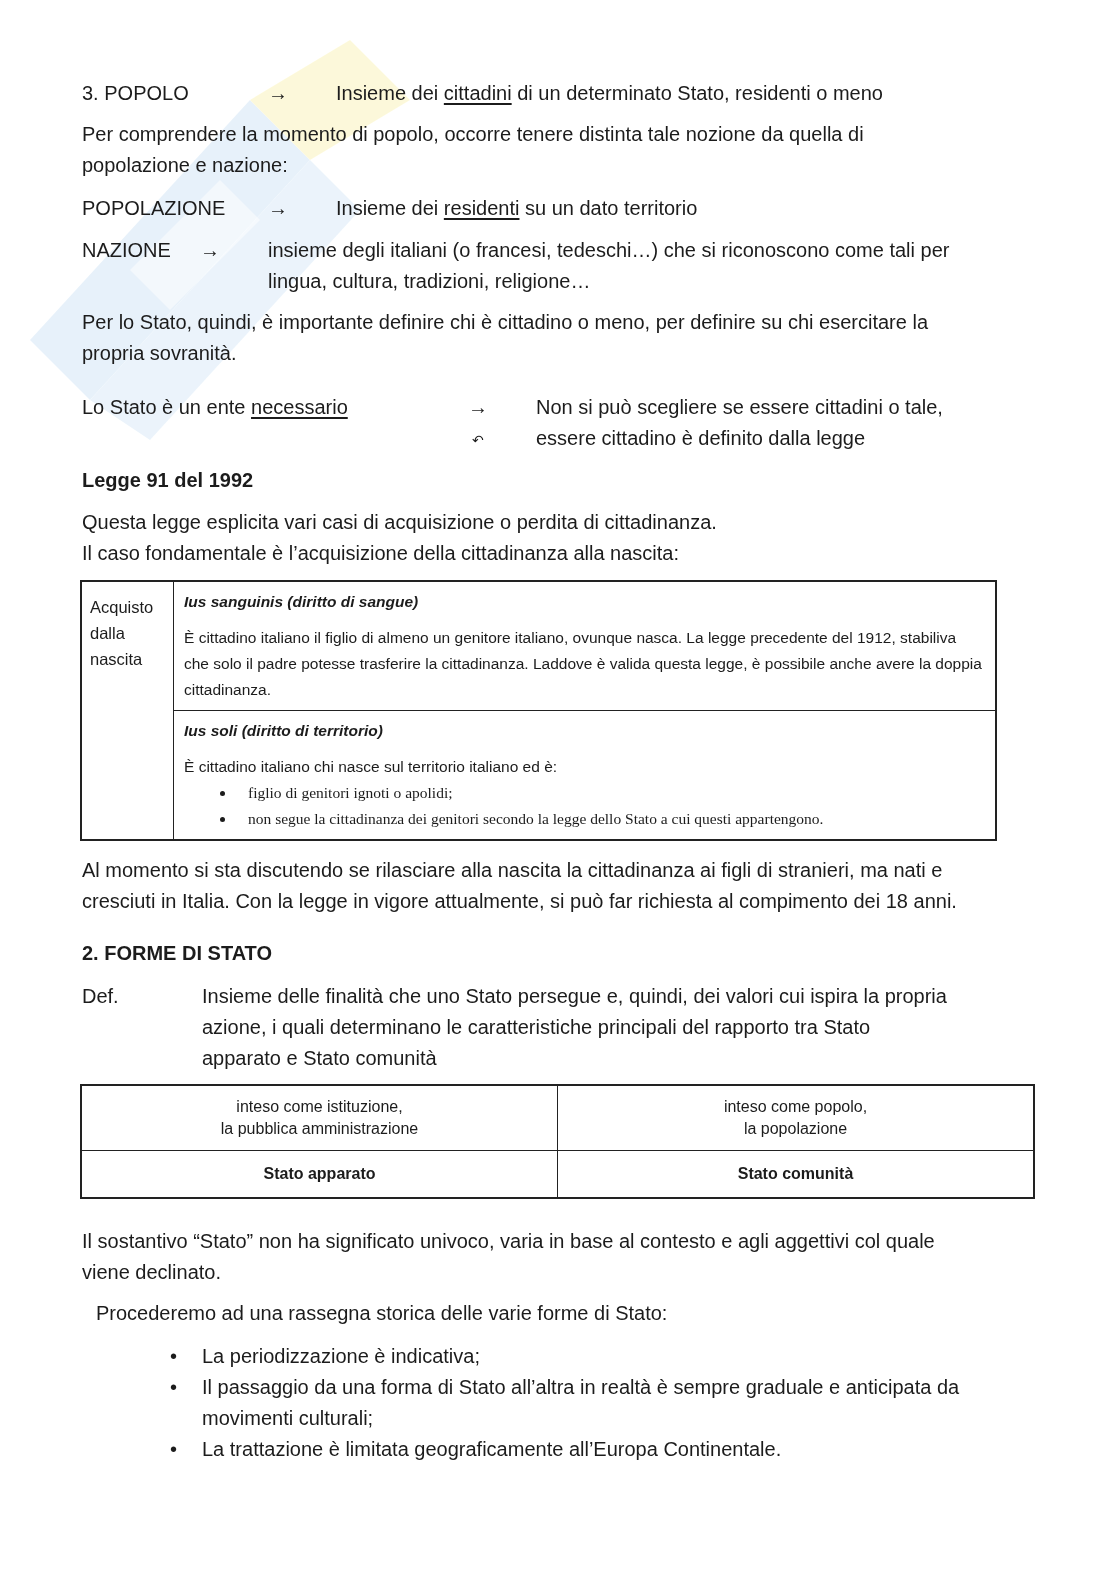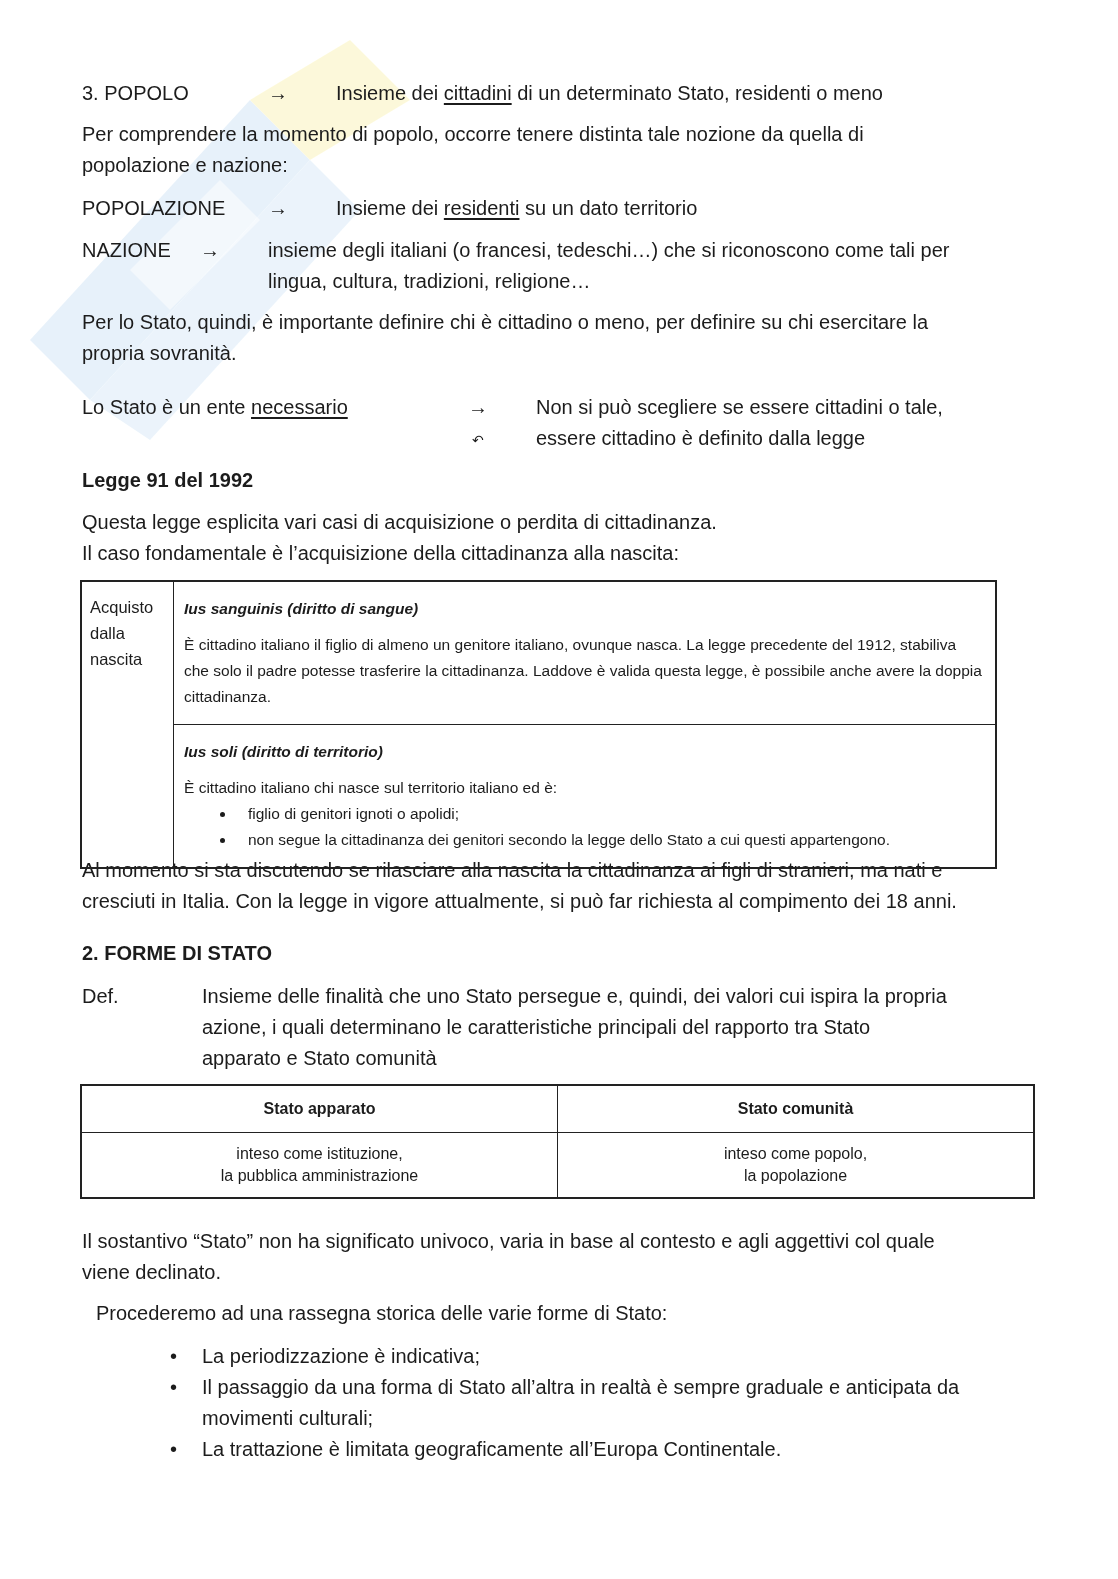--- a/index.html
+++ b/index.html
@@ -5,25 +5,25 @@
   html, body { margin:0; padding:0; background:#ffffff; }
   body { width:1118px; height:1579px; position:relative; overflow:hidden;
          font-family:"Liberation Sans", "DejaVu Sans", sans-serif; color:#1c1c1c; }
   .wm { position:absolute; left:20px; top:40px; width:440px; height:420px; pointer-events:none; opacity:0.55; }
   .page { position:absolute; left:82px; top:0; width:960px; font-size:20px; line-height:31px; }
   .abs { position:absolute; white-space:nowrap; }
   u { text-decoration:underline; text-underline-offset:3px; }
   .bold { font-weight:bold; }
   table { border-collapse:collapse; }
   .t1 { position:absolute; left:80px; top:580px; width:917px; border:2px solid #222; font-size:15.5px; line-height:26px; }
-  .t1 td { border:1.5px solid #222; vertical-align:top; padding:14px 10px; }
+  .t1 td { border:1.5px solid #222; vertical-align:top; padding:7px 10px; }
   .t1 .lbl { width:75px; padding:12px 8px; font-size:16.5px; }
   .t1 .sub { font-style:italic; font-weight:bold; margin-bottom:10px; }
   .t1 ul { margin:0; padding-left:52px; }
-  .t1 li { list-style:disc; padding-left:12px; }
+  .t1 li { list-style:disc; padding-left:12px;font-family:Liberation Serif, serif; }
   .t2 { position:absolute; left:80px; top:1084px; width:955px; border:2px solid #222; font-size:16px; line-height:22px; text-align:center; }
   .t2 th, .t2 td { border:1.5px solid #222; width:50%; }
   .t2 th { height:44px; font-weight:bold; }
   .t2 td { height:62px; }
   .bul { position:absolute; left:172px; font-size:20px; line-height:31px; }
   .bul .dot { position:absolute; left:-2px; }
   .bul .txt { position:absolute; left:30px; width:840px; white-space:normal; }
 </style>
 </head>
 <body>
@@ -104,32 +104,32 @@
         <li>non segue la cittadinanza dei genitori secondo la legge dello Stato a cui questi appartengono.</li>
       </ul>
     </td>
   </tr>
 </tbody>
   </table>
 
 <table class="t2">
   <tbody>
       <tr>
-    <th>Stato apparato</th>
-    <th>Stato comunità</th>
-  </tr>
-  <tr>
     <td>
       <div>inteso come istituzione,</div>
       <div>la pubblica amministrazione</div>
     </td>
     <td>
       <div>inteso come popolo,</div>
       <div>la popolazione</div>
     </td>
+  </tr>
+  <tr>
+    <th>Stato apparato</th>
+    <th>Stato comunità</th>
   </tr>
 </tbody>
   </table>
 
 <div class="bul" style="top:1341px">
   <span class="dot">•</span>
   <span class="txt">La periodizzazione è indicativa;</span>
 </div>
 <div class="bul" style="top:1372px">
   <span class="dot">•</span>

